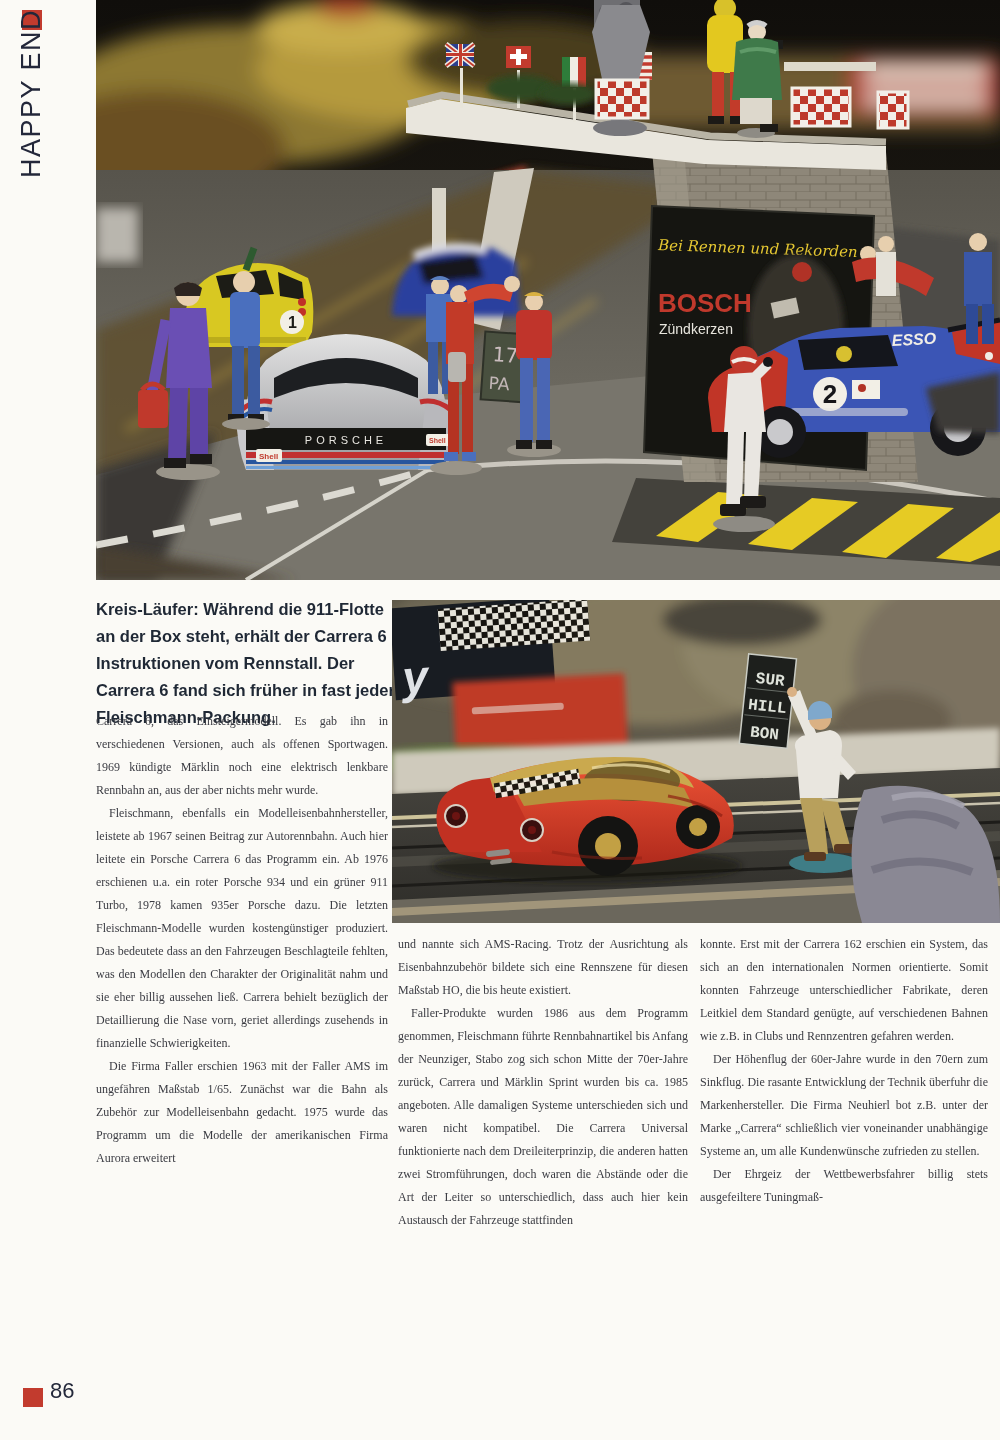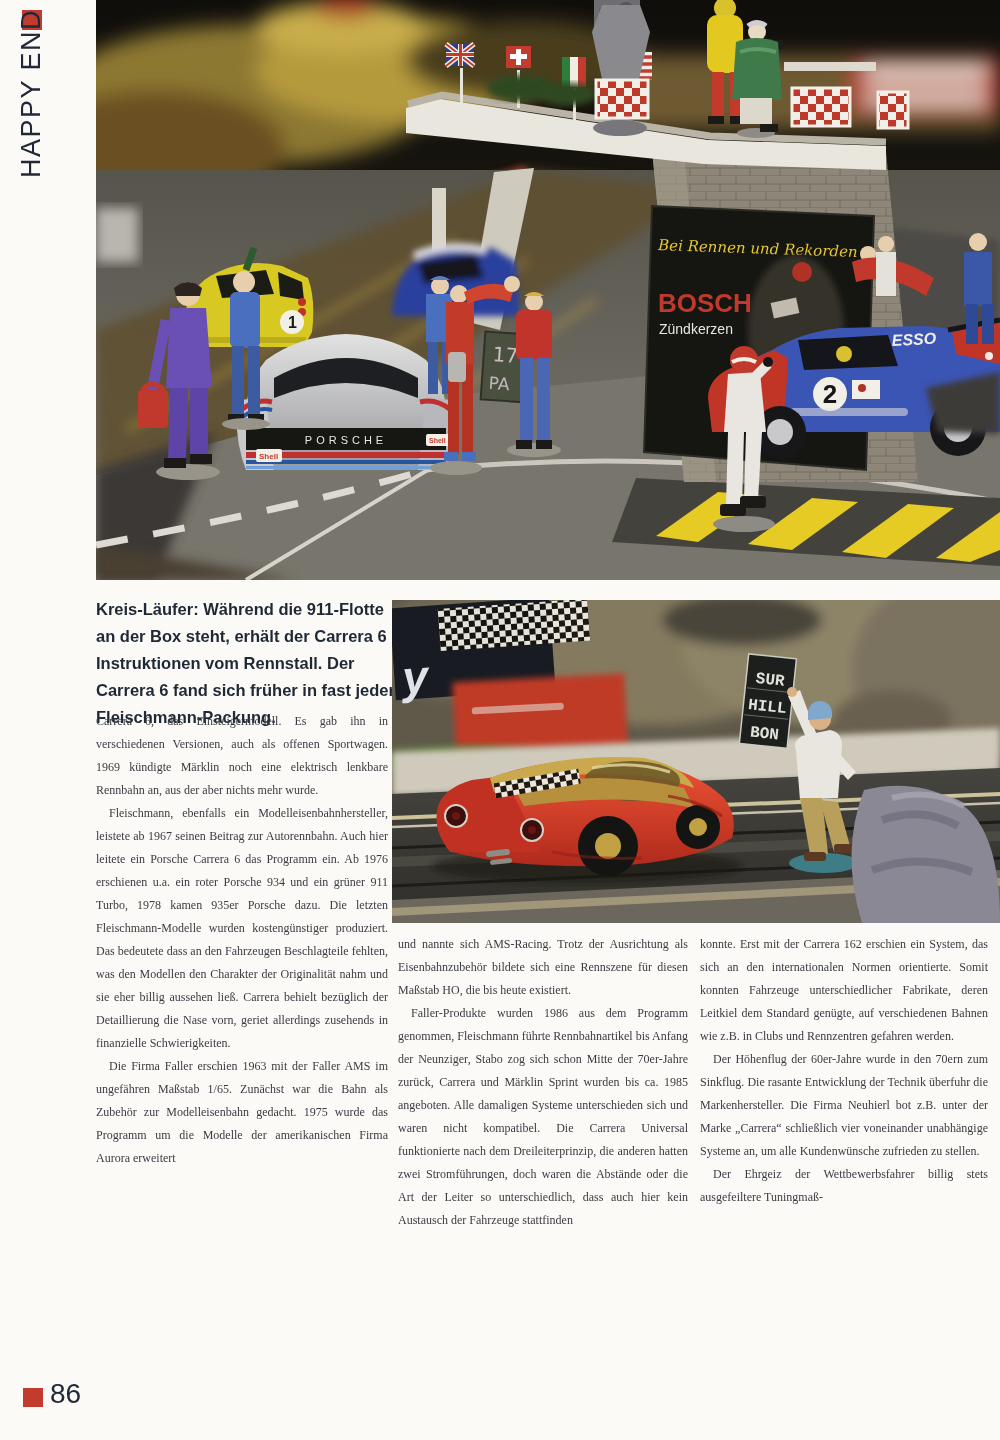--- a/index.html
+++ b/index.html
@@ -22,21 +22,21 @@
   .col{position:absolute;width:292px;font-size:12px;line-height:23px;color:#3a3b42;
         text-align:justify;}
   .col p{margin:0;}
   .col p.ind{text-indent:13px;}
   .col1{left:96px;top:710px;}
   .col2{left:398px;top:933px;width:290px;}
   .col3{left:700px;top:933px;width:288px;}
   
   .folio-square{position:absolute;left:23px;top:1388px;width:20px;height:19px;background:#c23b2e;}
   .folio-number{position:absolute;left:50px;top:1378px;font-family:"Liberation Sans",sans-serif;
-        font-size:28px;color:#23283a;}
+        font-size:22px;color:#23283a;}
 </style>
 </head>
 <body>
 
 <div class="page">
 
   <div class="rail-square"></div>
   <div class="rail-label">HAPPY END</div>
 
   <figure class="photo-top" style="margin:0">

